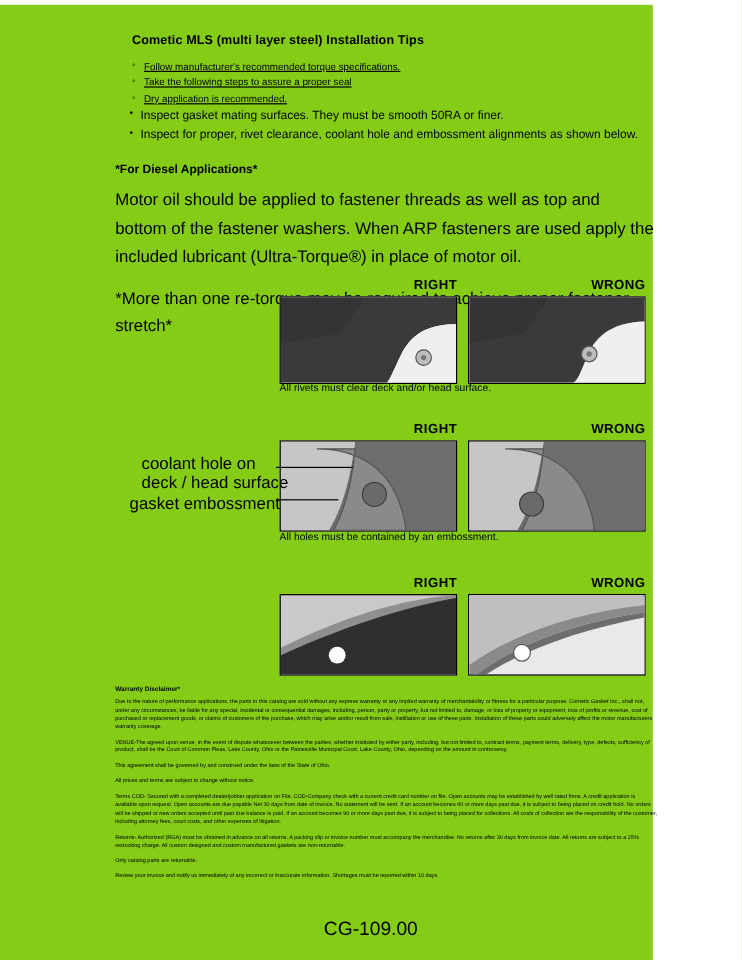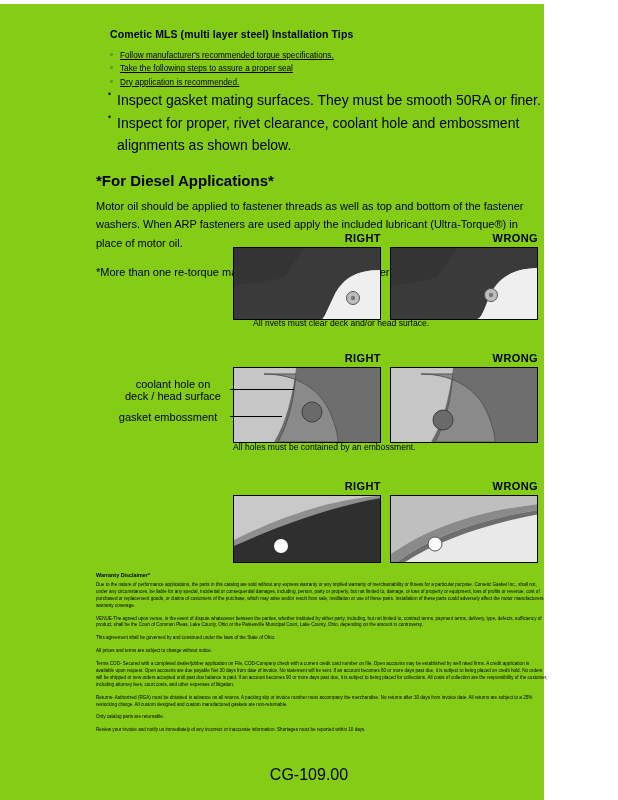--- a/index.html
+++ b/index.html
@@ -52,39 +52,39 @@
     left: 0;
     top: -1px;
     font-size: 8.5px;
   }
   .sub-bullets {
     margin: 0 0 0 12px;
     padding: 0;
     list-style: none;
   }
   .sub-bullets > li {
-    font-size: 14px;
+    font-size: 10px;
     line-height: 1.62;
     position: relative;
     padding-left: 9px;
   }
   .sub-bullets > li::before {
     content: "\2022";
     position: absolute;
     left: 0;
     top: -1px;
     font-size: 8.5px;
   }
   h2.section {
-    font-size: 15px;
+    font-size: 10px;
     font-weight: bold;
     margin: 15px 0 8px 0;
   }
   p.para {
-    font-size: 11px;
+    font-size: 14px;
     line-height: 1.68;
     margin: 0 0 11px 0;
   }
   p.para.tight { margin-bottom: 0; }
 
   
   .figures {
     position: absolute;
     left: 0;
     top: 228px;
@@ -108,22 +108,22 @@
     position: relative;
   }
   .caption {
     font-size: 8.6px;
     margin-top: 4px;
   }
   .cap2 { line-height: 1.35; }
 
   .lbl {
     position: absolute;
-    font-size: 11px;
-    text-align: center;
+    font-size: 14px;
+    text-align: left;
     white-space: nowrap;
   }
   .leader {
     position: absolute;
     height: 1px;
     background: #000;
   }
 
   
   .warranty {
@@ -198,21 +198,21 @@
           <svg width="148" height="71" viewBox="0 0 148 71">
             <rect x="0" y="0" width="148" height="71" fill="#c9c9c9"></rect>
             <path d="M0,0 L148,0 L148,20 C118,20 104,34 98,50 C93,62 90,71 86,71 L0,71 Z" fill="#3a3a3a"></path>
             <path d="M148,20 C118,20 104,34 98,50 C93,62 90,71 86,71 L148,71 Z" fill="#efefef"></path>
             <path d="M0,0 L66,0 L46,30 L0,38 Z" fill="#2b2b2b" opacity="0.35"></path>
             <circle cx="100" cy="47" r="6.5" fill="#bdbdbd" stroke="#555" stroke-width="1"></circle>
             <circle cx="100" cy="47" r="2.2" fill="#777"></circle>
           </svg>
         </div>
       </div>
-      <div class="caption" style="position:absolute;left:233px;top:82px;margin-left:20px;">All rivets must clear deck and/or head surface.</div>
+      <div class="caption" style="position:absolute;left:233px;top:82px;">All rivets must clear deck and/or head surface.</div>
     </div>
 
     <div class="fig-row" style="height:118px;margin-top:8px;">
       <div style="position:absolute;left:233px;top:0;width:148px;">
         <div class="fig-head">RIGHT</div>
         <div class="panel" style="height:74px;">
           <svg width="148" height="74" viewBox="0 0 148 74">
             <rect x="0" y="0" width="148" height="74" fill="#9c9c9c"></rect>
             <path d="M148,0 L148,74 L40,74 C52,54 58,30 62,0 Z" fill="#6e6e6e"></path>
             <path d="M0,0 L0,74 L40,74 C52,54 58,30 62,0 Z" fill="#c6c6c6"></path>

